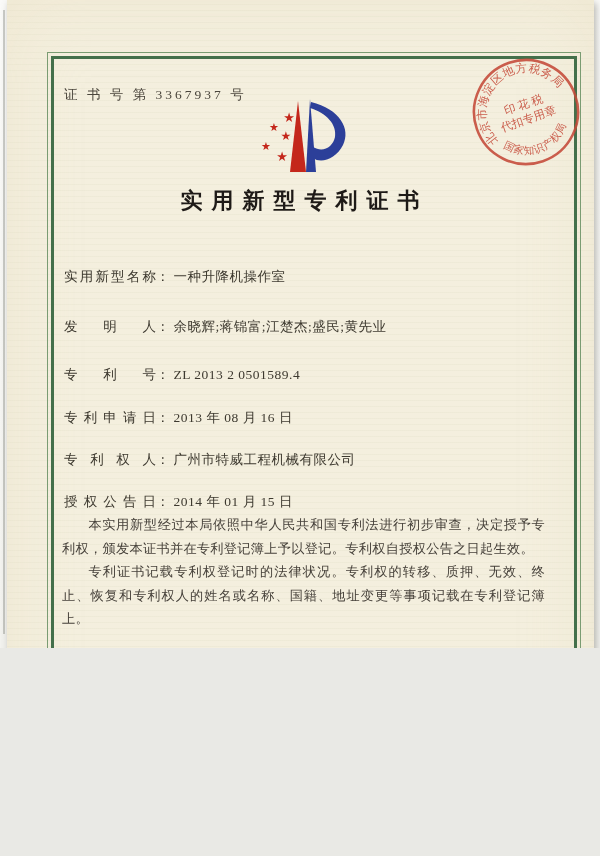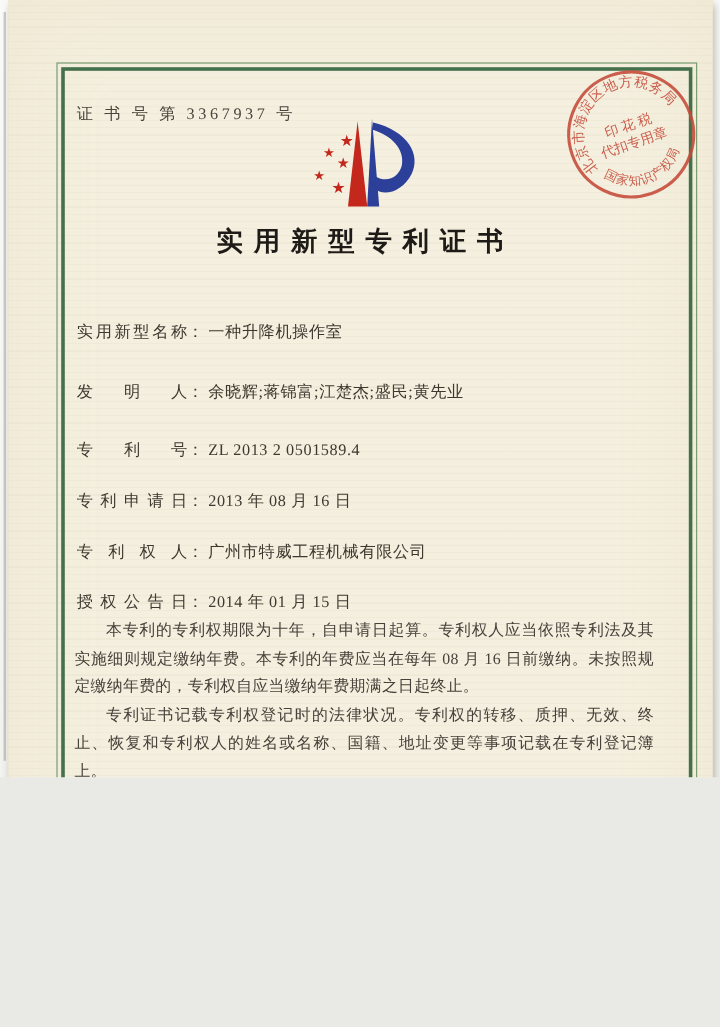--- a/index.html
+++ b/index.html
@@ -133,21 +133,21 @@
     </div>
     <div class="field-row row-4">
       <span class="field-label">专利权人</span><span class="field-colon">：</span><span class="field-value">广州市特威工程机械有限公司</span>
     </div>
     <div class="field-row row-5">
       <span class="field-label">授权公告日</span><span class="field-colon">：</span><span class="field-value">2014 年 01 月 15 日</span>
     </div>
   </div>
 
   <div class="paragraphs">
-    <p>本专利的专利权期限为十年，自申请日起算。专利权人应当依照专利法及其实施细则规定缴纳年费。本专利的年费应当在每年 08 月 16 日前缴纳。未按照规定缴纳年费的，专利权自应当缴纳年费期满之日起终止。</p>
+    <p>本实用新型经过本局依照中华人民共和国专利法进行初步审查，决定授予专利权，颁发本证书并在专利登记簿上予以登记。专利权自授权公告之日起生效。</p>
     <p>专利证书记载专利权登记时的法律状况。专利权的转移、质押、无效、终止、恢复和专利权人的姓名或名称、国籍、地址变更等事项记载在专利登记簿上。</p>
   </div>
 
   <div class="bottom-strip">
     <svg class="wavesvg" width="524" height="124" viewBox="0 0 524 124">
       <defs>
         <path id="wave" fill="none" stroke="#bcd096" stroke-width="1" d="M0,4 Q10,0 20,4 T40,4 T60,4 T80,4 T100,4 T120,4 T140,4 T160,4 T180,4 T200,4 T220,4 T240,4 T260,4 T280,4 T300,4 T320,4 T340,4 T360,4 T380,4 T400,4 T420,4 T440,4 T460,4 T480,4 T500,4 T524,4"></path>
       </defs>
       <use href="#wave" y="0"></use>
         <use href="#wave" y="7"></use>

